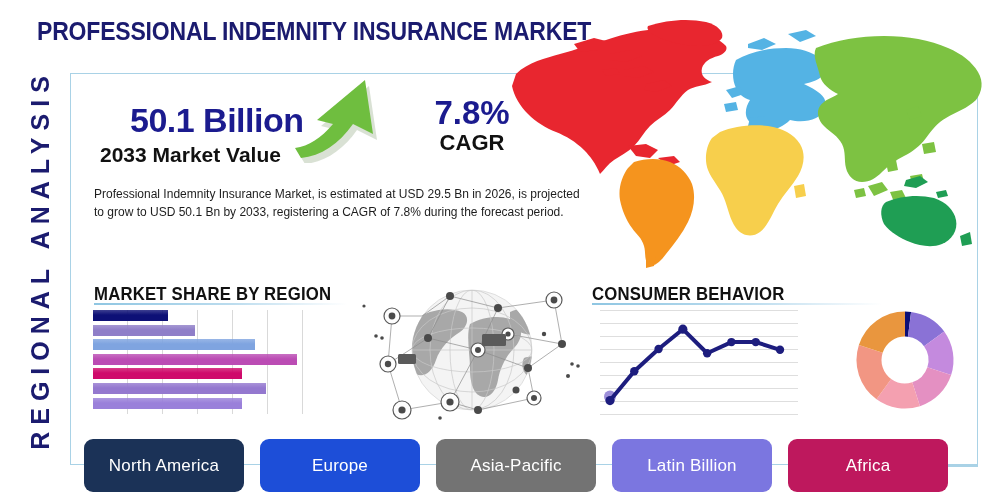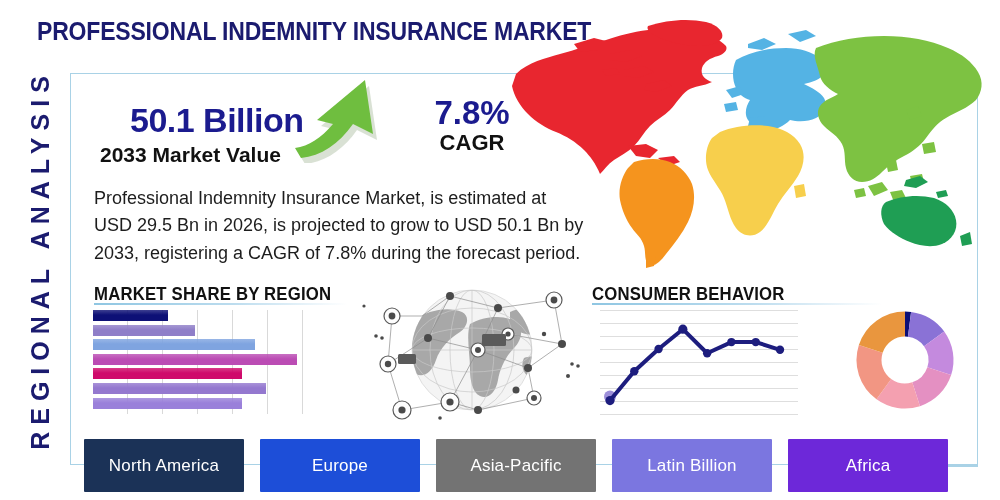--- a/index.html
+++ b/index.html
@@ -48,21 +48,21 @@
     font-size:21px;font-weight:700;color:#111111;white-space:nowrap;
   }
   .arrow-wrap{position:absolute;left:295px;top:78px;width:110px;height:85px;}
   .cagr{position:absolute;left:412px;top:96px;width:120px;text-align:center;}
   .cagr-big{font-size:33px;font-weight:700;color:#1b1b8f;line-height:1.05;}
   .cagr-sub{font-size:22px;font-weight:700;color:#111111;line-height:1.1;}
 
   
   .para{
     position:absolute;left:94px;top:185px;width:490px;
-    font-size:18px;line-height:1.52;color:#1d1d1d;
+    font-size:12px;line-height:1.52;color:#1d1d1d;
   }
 
   
   .map{position:absolute;left:498px;top:14px;width:492px;height:262px;}
 
   
   .sec-head{
     position:absolute;font-size:18px;font-weight:700;color:#111111;
     letter-spacing:0.2px;white-space:nowrap;
     transform:scaleX(0.93);transform-origin:left center;
@@ -84,21 +84,21 @@
   
   .linechart{position:absolute;left:600px;top:310px;width:198px;height:104px;}
   .grid-h{position:absolute;left:0;right:0;height:1px;background:#dedede;}
 
   
   .donut{position:absolute;left:855px;top:310px;width:100px;height:100px;}
 
   
   .regions{position:absolute;left:84px;top:439px;height:53px;display:flex;gap:16px;}
   .region-btn{
-    width:160px;height:53px;border-radius:1px;
+    width:160px;height:53px;border-radius:9px;
     display:flex;align-items:center;justify-content:center;
     color:#ffffff;font-size:17px;font-weight:400;
     letter-spacing:0.2px;white-space:nowrap;
     box-sizing:border-box;
   }
   .connector{position:absolute;top:465px;height:1.5px;background:#a9d2e6;}
 </style>
 </head>
 <body>
 
@@ -341,16 +341,16 @@
       </svg>
   </div>
 
   <div class="connector" style="left:940px;width:38px;"></div>
 
   <div class="regions" id="regions">
       <div class="region-btn" style="background: rgb(27, 50, 87);">North America</div>
       <div class="region-btn" style="background: #1d4ed8;">Europe</div>
       <div class="region-btn" style="background: #737373;">Asia-Pacific</div>
       <div class="region-btn" style="background: rgb(123, 118, 224);">Latin Billion</div>
-      <div class="region-btn" style="background: #6d28d9;">Africa</div>
+      <div class="region-btn" style="background: #be185d;">Africa</div>
     </div>
 
 </div>
 
 </body></html>

